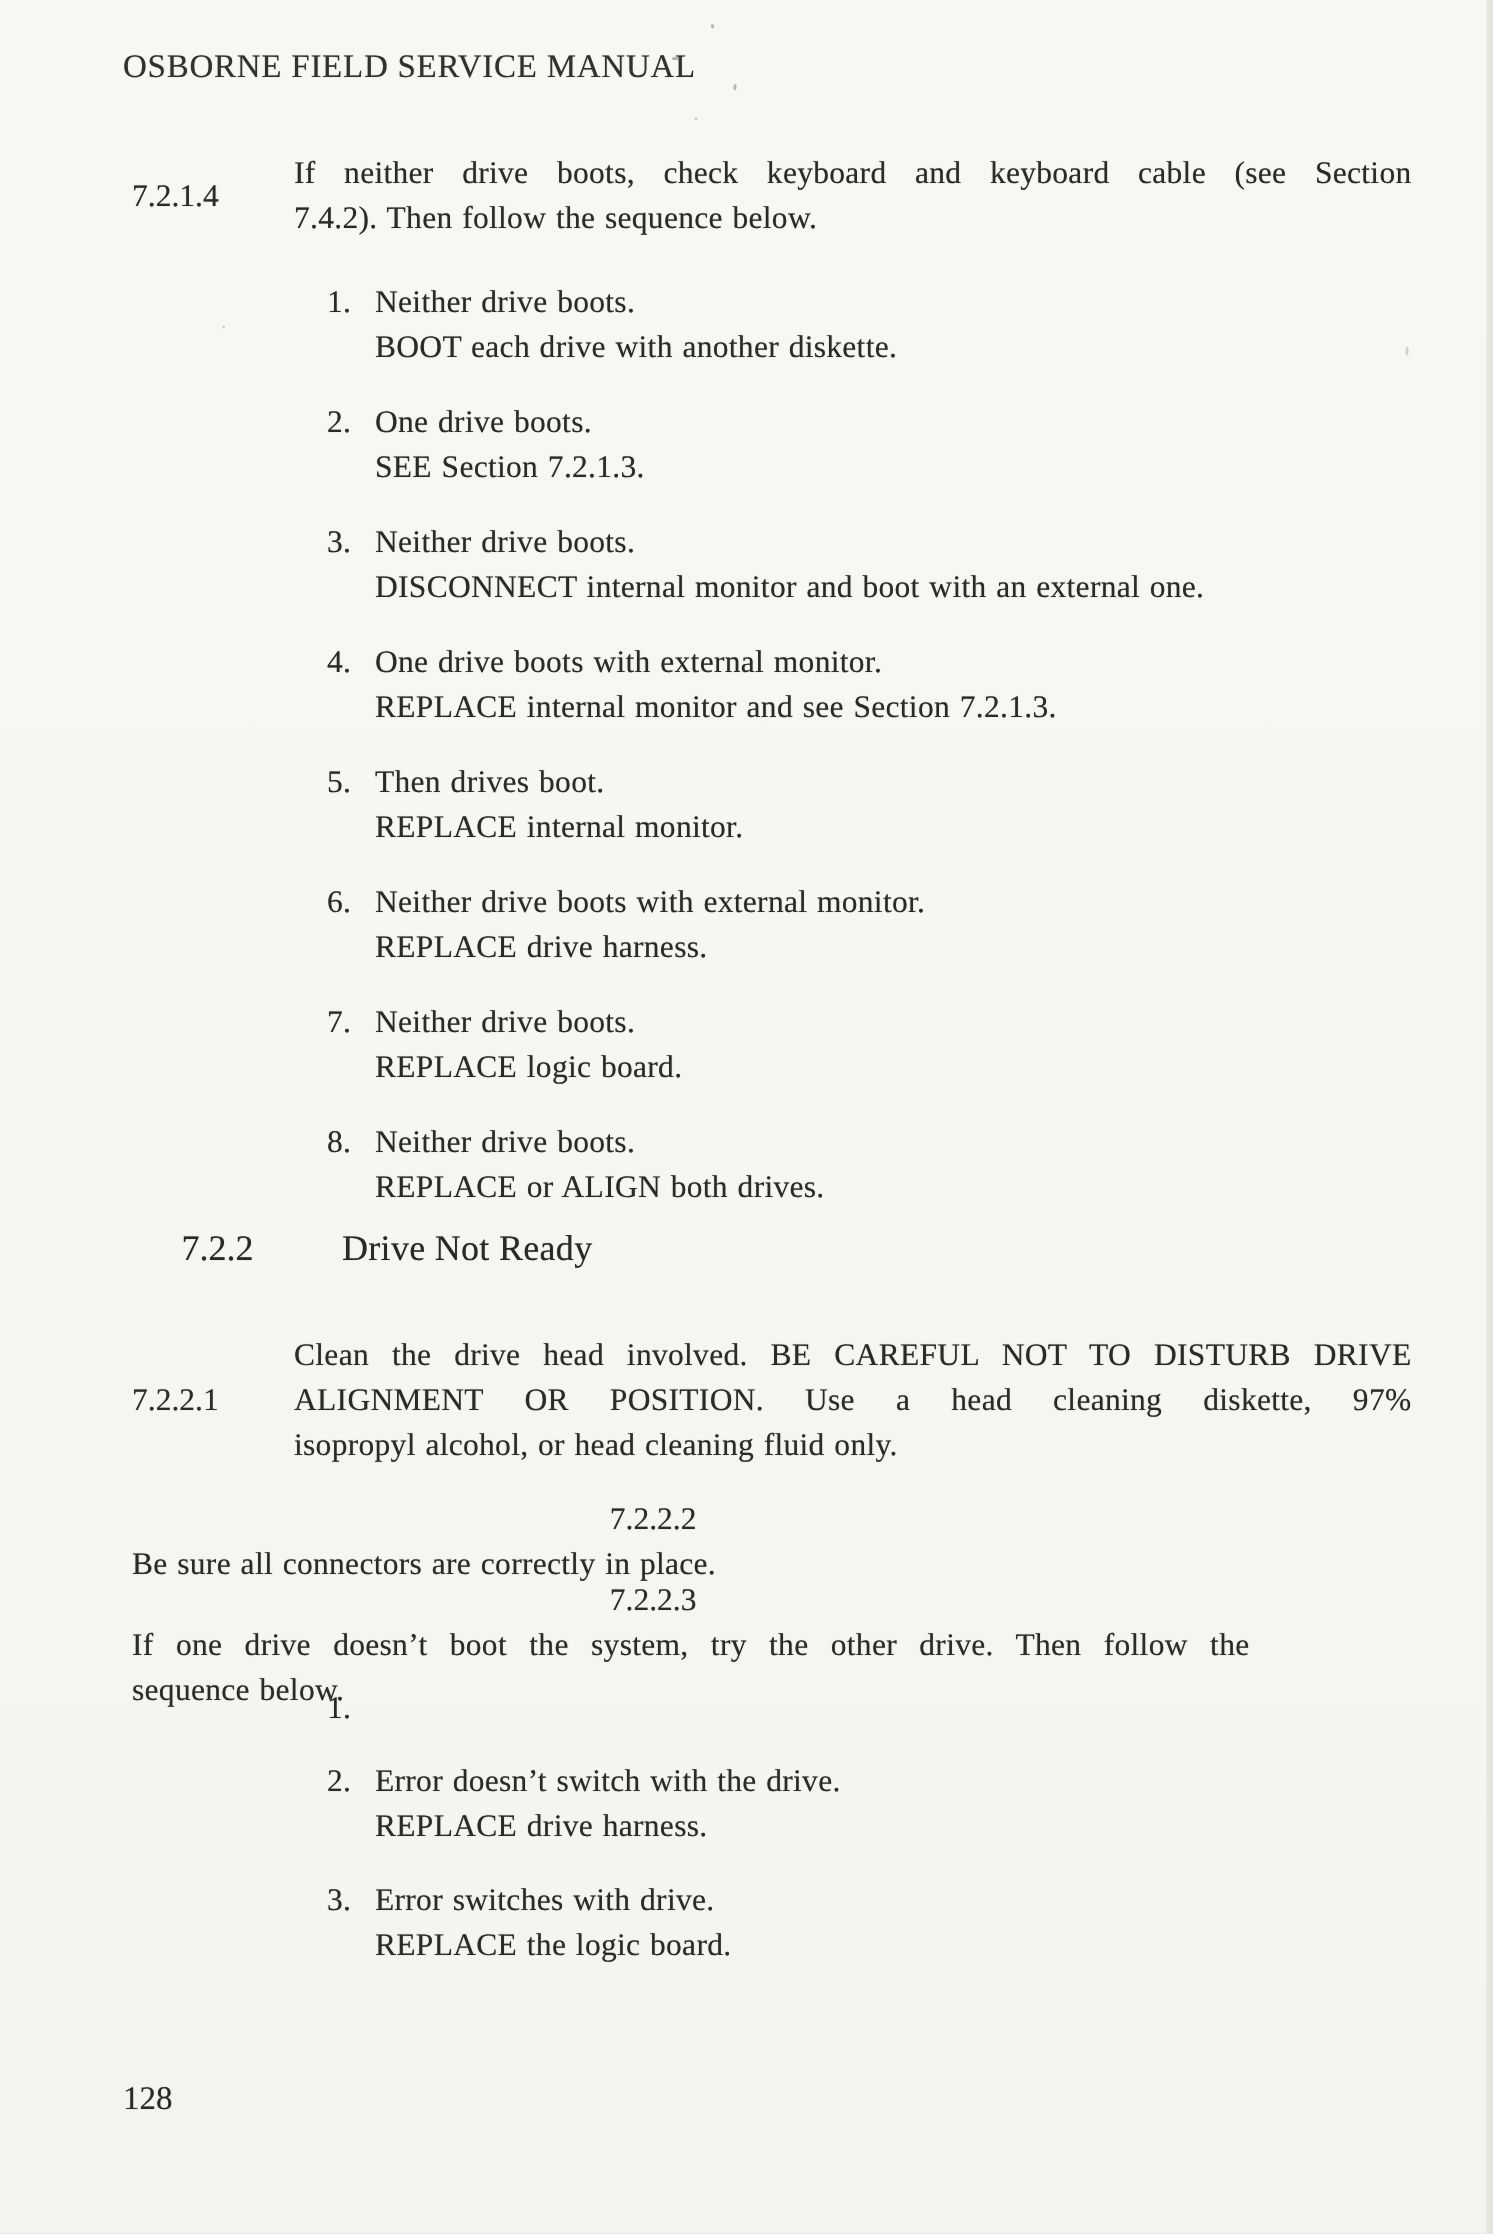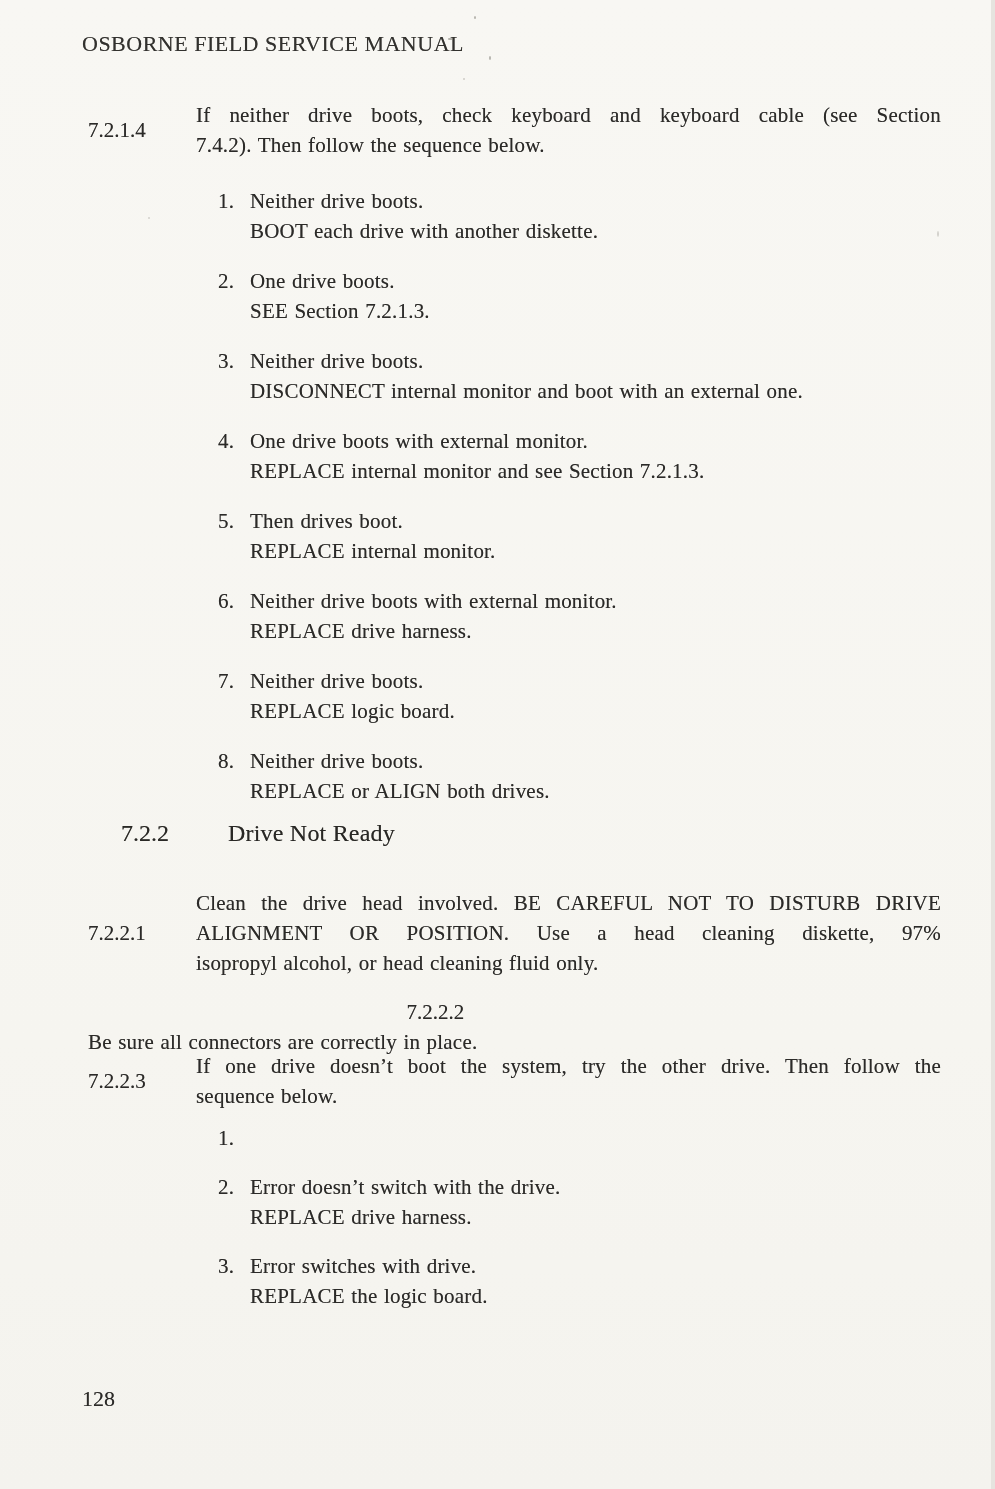--- a/index.html
+++ b/index.html
@@ -130,21 +130,21 @@
     </div>
   </div>
 
   <div class="row" style="top:997px;flex-direction:column;">
     <div class="sec-label">7.2.2.2</div>
     <div class="sec-body">
       <span class="ln">Be sure all connectors are correctly in place.</span>
     </div>
   </div>
 
-  <div class="row" style="top:1051px;">
+  <div class="row" style="top:1051px;flex-direction:column;">
     <div class="sec-label">7.2.2.3</div>
     <div class="sec-body">
       <span class="ln just">If one drive doesn’t boot the system, try the other drive. Then follow the</span>
       <span class="ln">sequence below.</span>
     </div>
   </div>
 
   <div class="steps steps-2" style="top:1123px;">
     <div class="step">
       <div class="num">1.</div>

